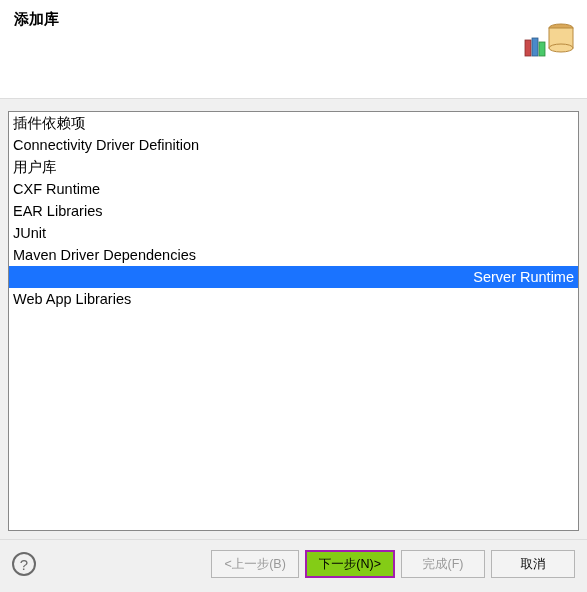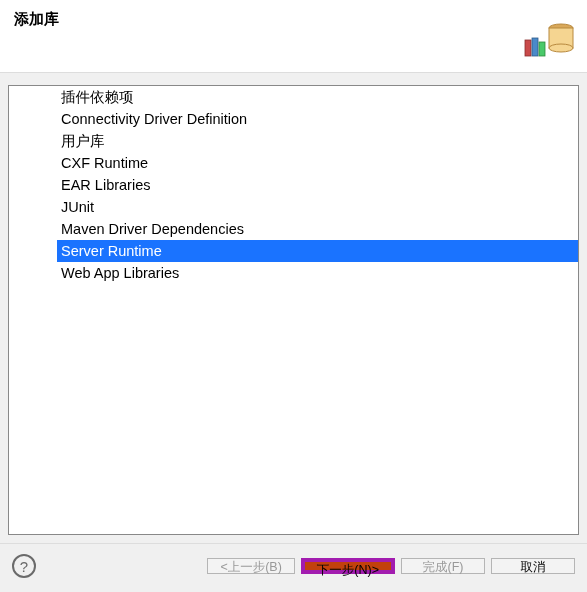--- a/index.html
+++ b/index.html
@@ -10,21 +10,21 @@
       font-size: 13px;
       background: #f0f0f0;
       display: flex;
       flex-direction: column;
       color: #000;
     }
     .header {
       background: #ffffff;
       padding: 10px 14px 12px 14px;
       position: relative;
-      height: 73px;
+      height: 99px;
       border-bottom: 1px solid #ddd;
     }
     .header-title {
       font-size: 15px;
       font-weight: 600;
       color: #000;
       margin-bottom: 8px;
     }
     .header-subtitle {
       font-size: 12.5px;
@@ -50,25 +50,25 @@
       border: 1px solid #888;
       overflow: auto;
     }
     .list-item {
       padding: 1px 4px 1px 4px;
       font-size: 14.5px;
       line-height: 20px;
       cursor: default;
       white-space: nowrap;
       font-family: "Segoe UI", "Microsoft YaHei", sans-serif;
-      margin-left: 48px;
     }
     .list-item.selected {
       background: #1a73ff;
       color: #fff;
+      text-align: right;
     }
     .footer {
       display: flex;
       align-items: center;
       padding: 10px 12px 14px 12px;
       gap: 6px;
       border-top: 1px solid #ddd;
       background: #f0f0f0;
     }
     .help-icon {
@@ -80,36 +80,36 @@
       align-items: center;
       justify-content: center;
       font-size: 15px;
       color: #6a6a6a;
       cursor: pointer;
       background: transparent;
     }
     .spacer { flex: 1; }
     .btn {
       min-width: 84px;
-      height: 16px;
+      height: 28px;
       padding: 0 12px;
       font-size: 12.5px;
       font-family: inherit;
       background: #f3f3f3;
       border: 1px solid #b5b5b5;
       cursor: pointer;
       color: #000;
     }
     .btn:disabled {
       color: #999;
       cursor: default;
     }
     .btn.default {
-      border: 4px solid #a21caf;
-      background: #c2410c;
+      border: 2px solid #a21caf;
+      background: #84cc16;
     }
   </style>
 </head>
 <body>
 
 <div class="header">
   <div class="header-title">添加库</div>
   <div class="header-icon">
     <svg viewBox="0 0 54 50" width="54" height="50">
       <ellipse cx="40" cy="18" rx="12" ry="4" fill="#d9a85a" stroke="#b8893e" stroke-width="1"></ellipse>

